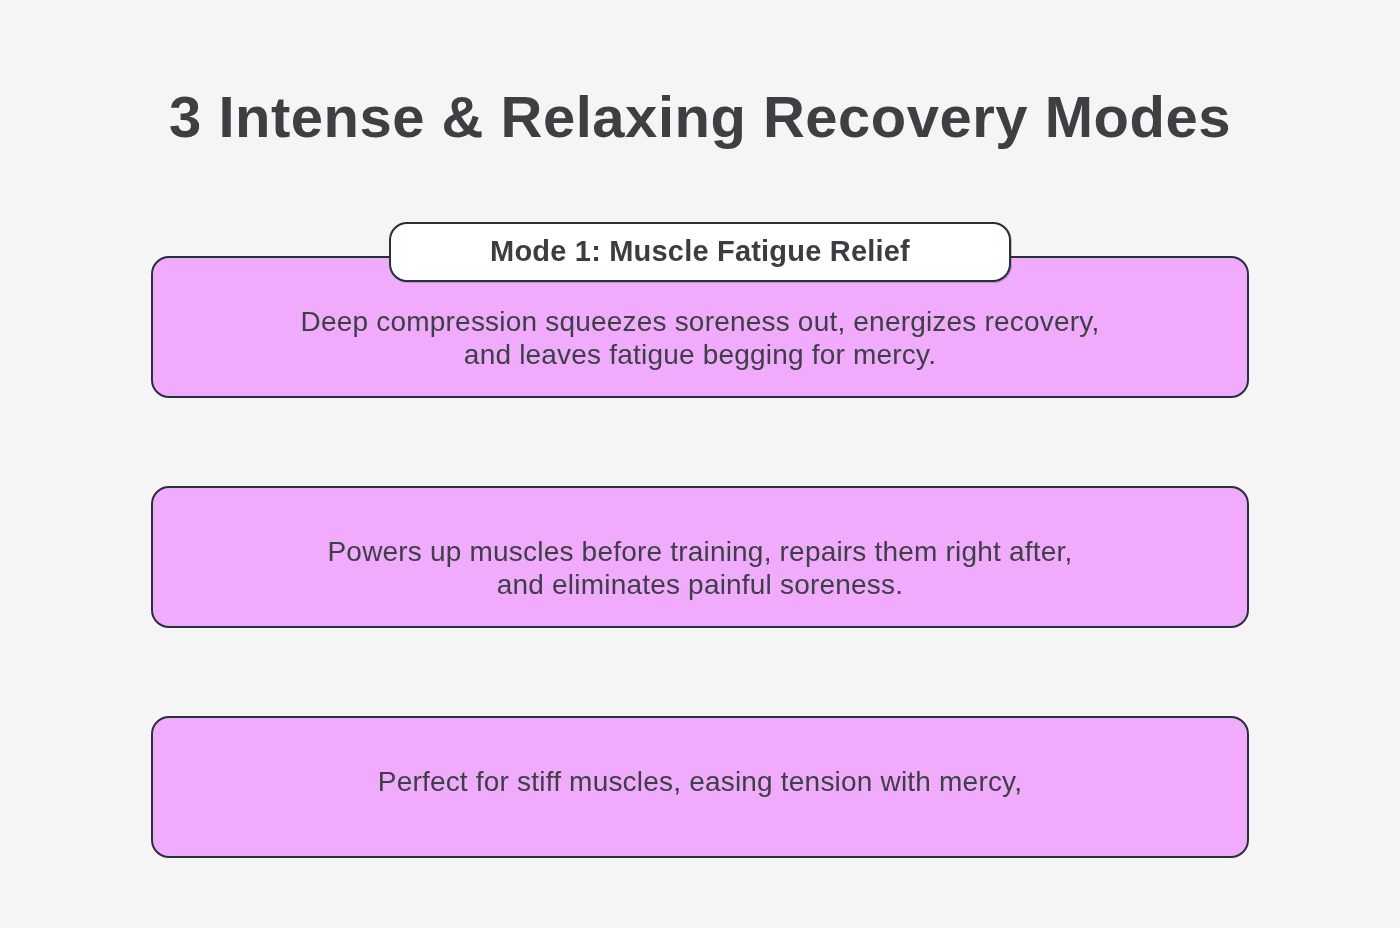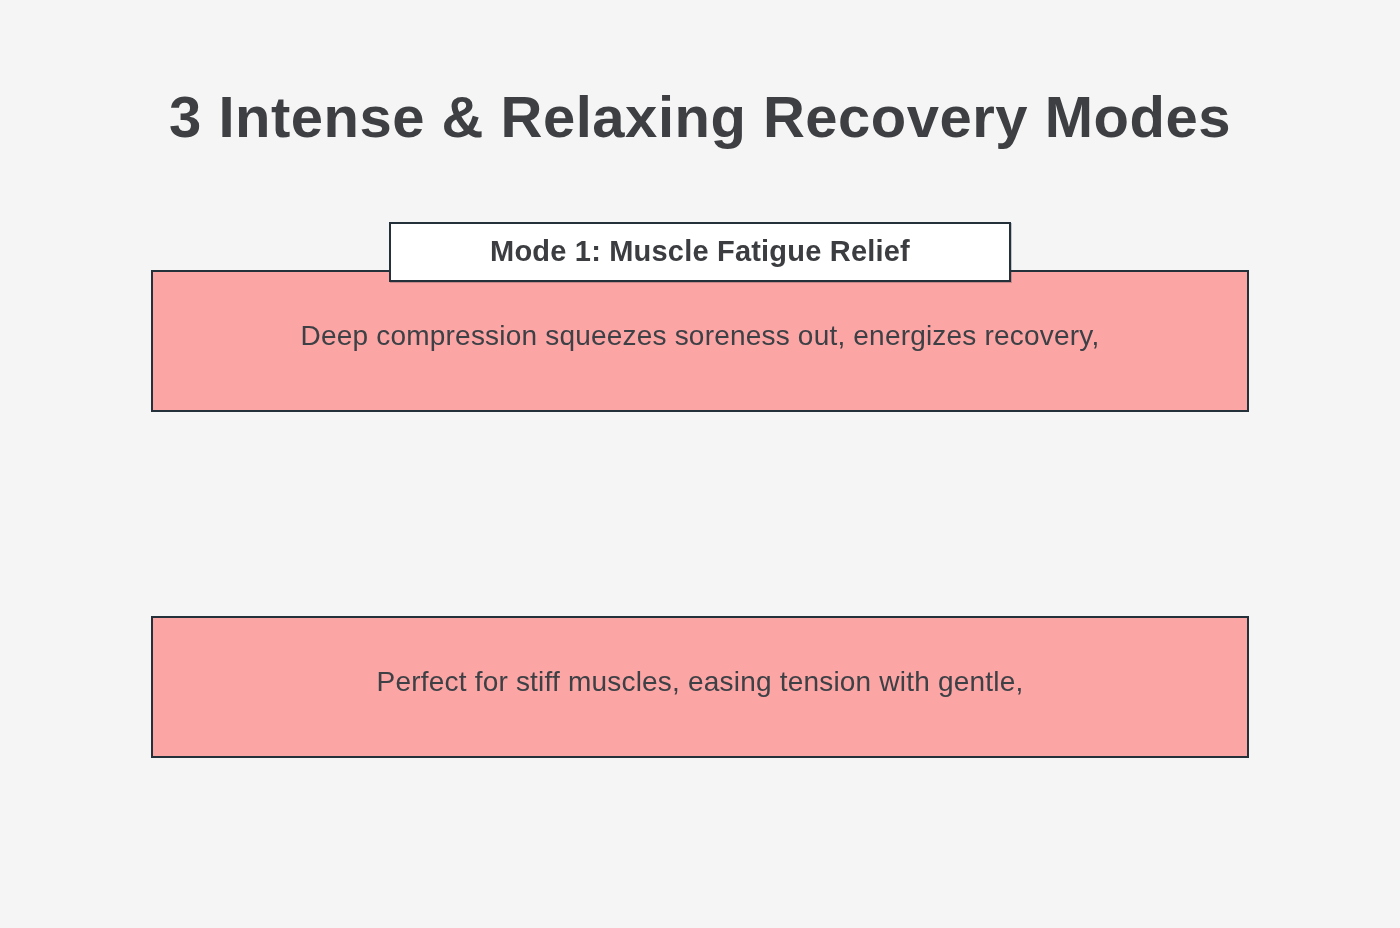--- a/index.html
+++ b/index.html
@@ -1,15 +1,15 @@
 <!DOCTYPE html>
 <html><head>
 <meta charset="utf-8">
 <style>
-  * { margin: 0; padding: 0; box-sizing: border-box; }
+  * { margin: 0; padding: 0; box-sizing: border-box; border-radius: 18px; }
   html, body {
     width: 1400px;
     height: 928px;
     background: #f5f5f5;
     font-family: "Liberation Sans", "DejaVu Sans", sans-serif;
     overflow: hidden;
   }
   .page {
     width: 1400px;
     height: 928px;
@@ -27,21 +27,21 @@
   .cards {
     margin-top: 71px;
     display: flex;
     flex-direction: column;
     align-items: center;
     gap: 54px;
   }
   .card {
     position: relative;
     width: 1098px;
-    padding-top: 48px;
+    padding-top: 34px;
   }
   .card-header {
     position: absolute;
     top: 0;
     left: 50%;
     transform: translateX(-50%);
     width: 622px;
     height: 60px;
     background: #ffffff;
     border: 2px solid #24303a;
@@ -53,21 +53,21 @@
   }
   .card-header .card-title {
     font-size: 29px;
     font-weight: 700;
     color: #3b3d40;
     letter-spacing: 0.2px;
   }
   .card-body {
     width: 1098px;
     height: 142px;
-    background: #fca5a5;
+    background: #f0abfc;
     border: 2px solid #24303a;
     padding-top: 47px;
     text-align: center;
   }
   .card-body p {
     font-size: 28px;
     font-weight: 400;
     color: #3d4045;
     line-height: 33px;
     letter-spacing: 0.2px;
@@ -81,26 +81,31 @@
   <h1 class="page-title">3 Intense &amp; Relaxing Recovery Modes</h1>
 
   <div class="cards">
 
     <div class="card">
       <div class="card-header">
         <span class="card-title">Mode 1: Muscle Fatigue Relief</span>
       </div>
       <div class="card-body">
         <p>Deep compression squeezes soreness out, energizes recovery,</p>
+        <p>and leaves fatigue begging for mercy.</p>
       </div>
     </div>
 
     <div class="card">
+      <div class="card-body">
+        <p>Powers up muscles before training, repairs them right after,</p>
+        <p>and eliminates painful soreness.</p>
+      </div>
     </div>
 
     <div class="card">
       <div class="card-body">
-        <p>Perfect for stiff muscles, easing tension with gentle,</p>
+        <p>Perfect for stiff muscles, easing tension with mercy,</p>
       </div>
     </div>
 
   </div>
 </div>
 
 </body></html>

